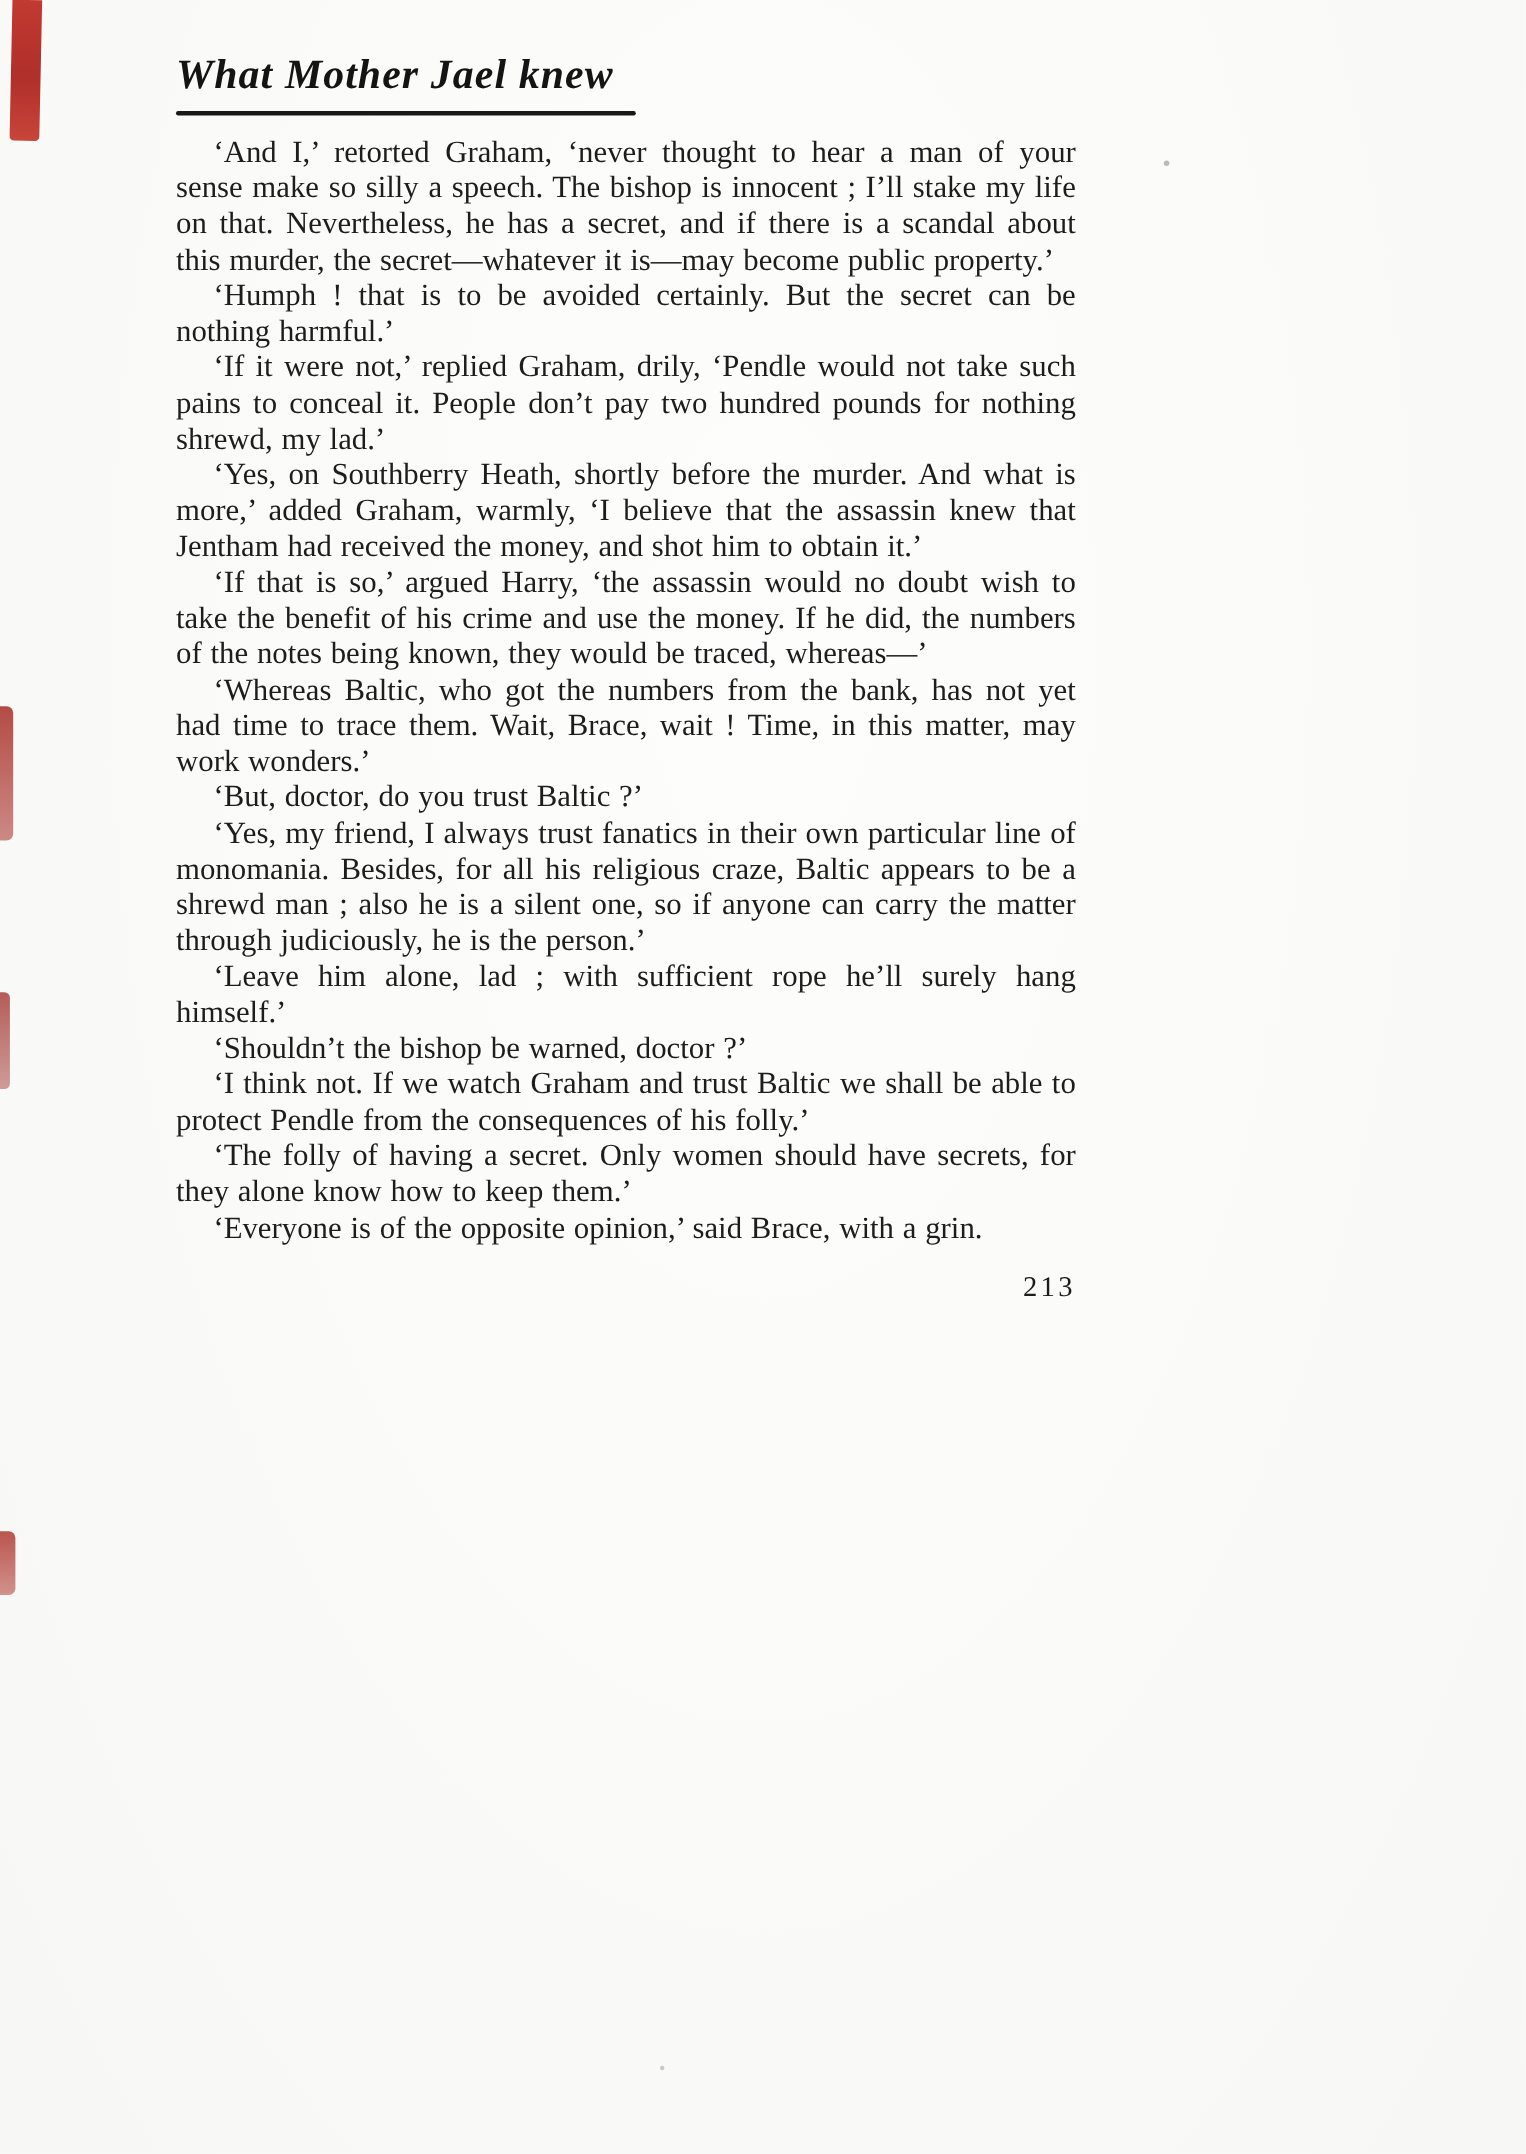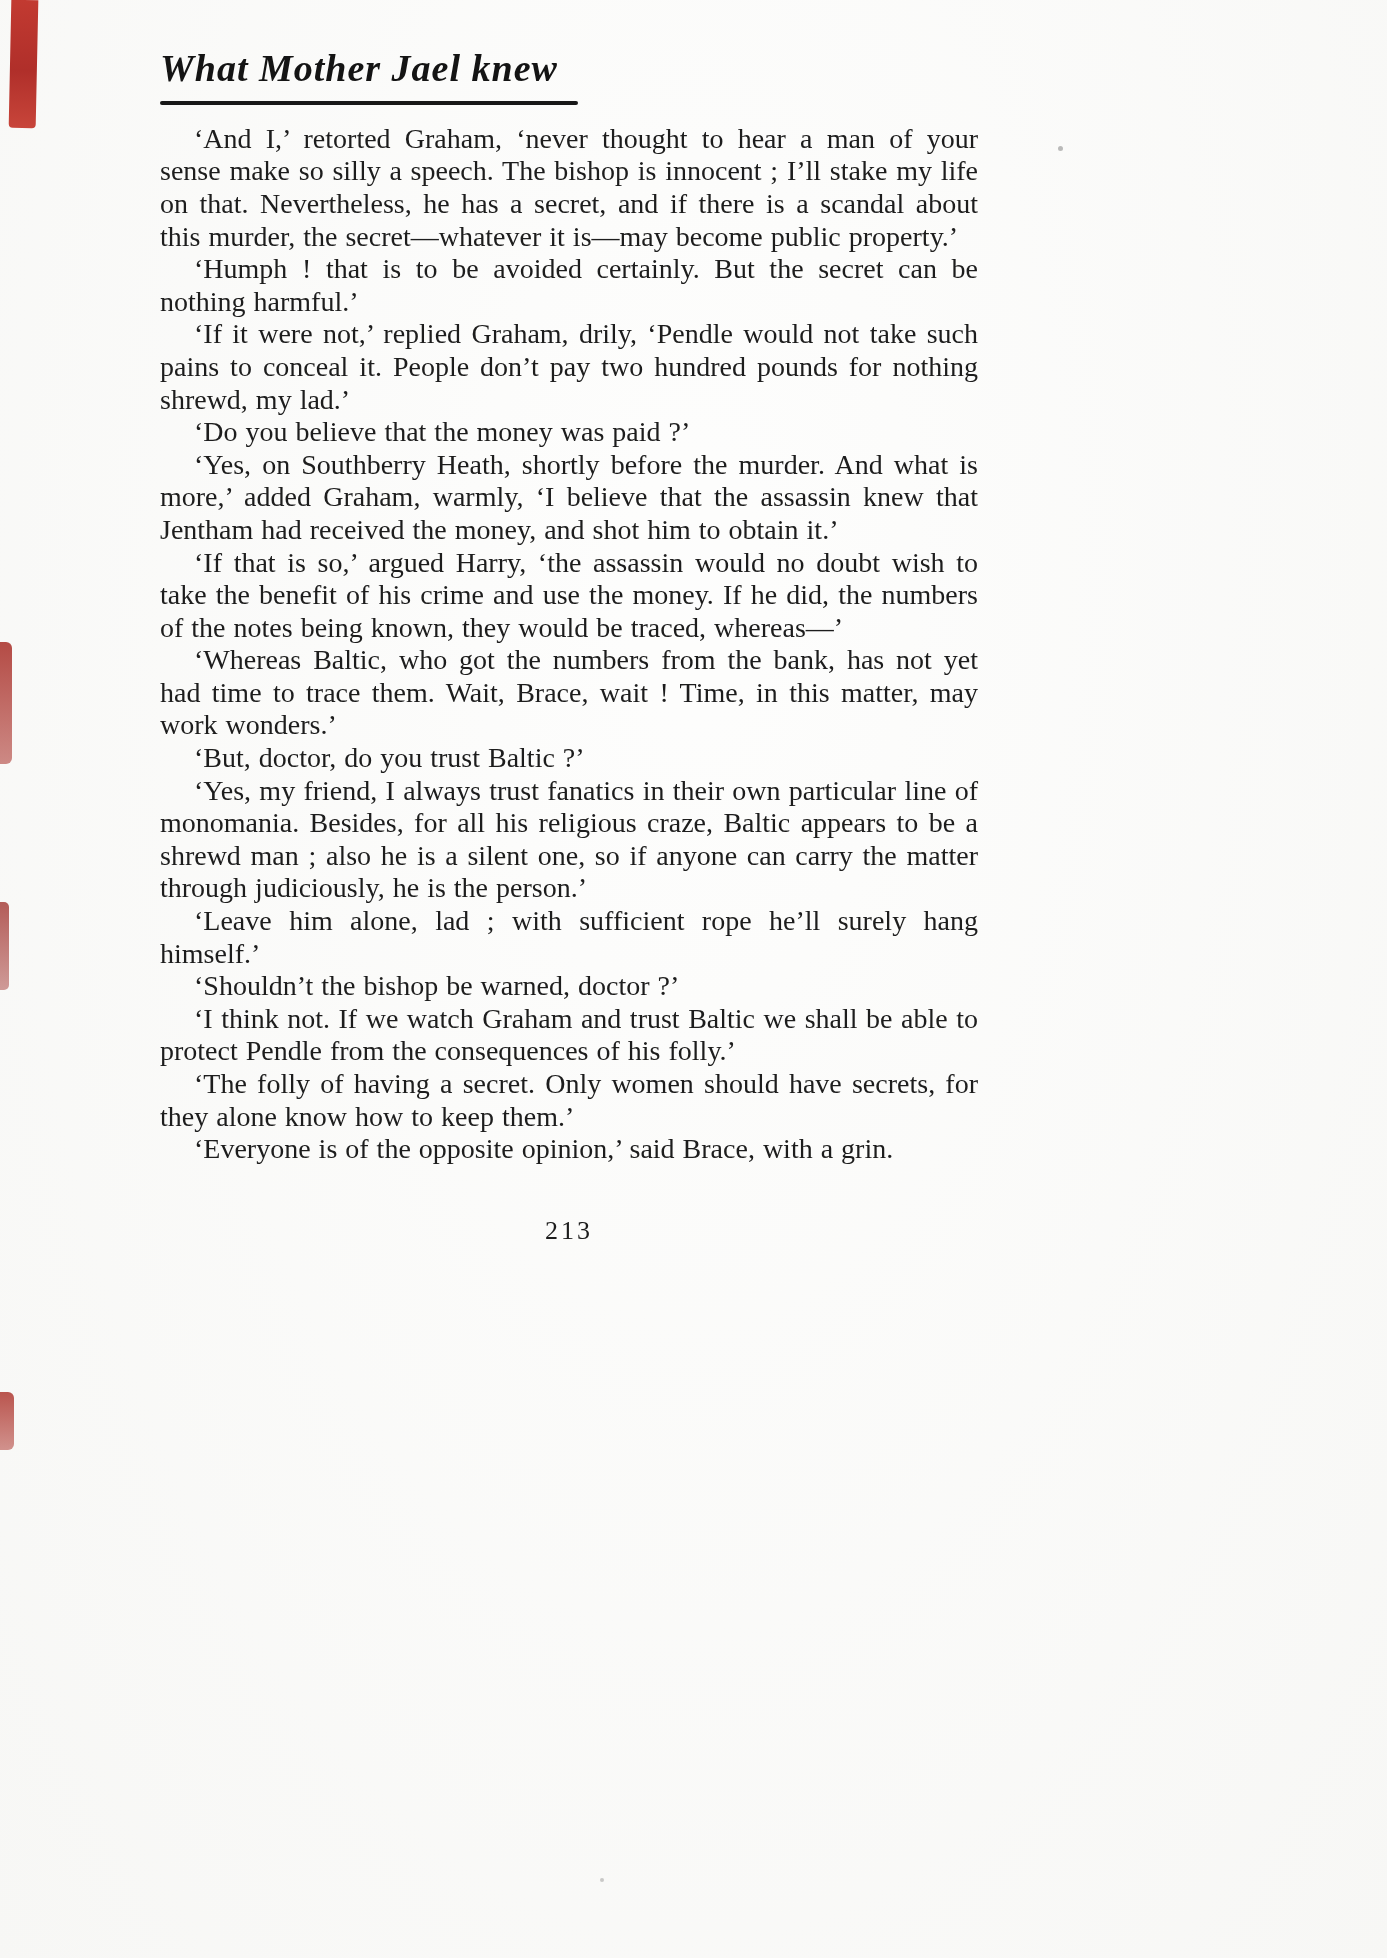--- a/index.html
+++ b/index.html
@@ -85,22 +85,22 @@
     line-height: 32.6px;
     text-align: justify;
     word-spacing: 1px;
     color: #1d1d1d;
   }
   main p {
     margin: 0;
     text-indent: 34px;
   }
   footer {
-    margin-top: 50px;
-    text-align: center;
+    margin-top: 22px;
+    text-align: right;
   }
   .page-number {
     display: inline-block;
     font-size: 26px;
     letter-spacing: 3px;
     color: #1d1d1d;
   }
 </style>
 </head>
 <body>
@@ -118,21 +118,20 @@
 
     <header>
       <h1>What Mother Jael knew</h1>
       <div class="title-rule"></div>
     </header>
 
     <main>
       <p>‘And I,’ retorted Graham, ‘never thought to hear a man of your sense make so silly a speech. The bishop is innocent ; I’ll stake my life on that. Nevertheless, he has a secret, and if there is a scandal about this murder, the secret—whatever it is—may become public property.’</p>
       <p>‘Humph ! that is to be avoided certainly. But the secret can be nothing harmful.’</p>
       <p>‘If it were not,’ replied Graham, drily, ‘Pendle would not take such pains to conceal it. People don’t pay two hundred pounds for nothing shrewd, my lad.’</p>
-      <p>‘Do you believe that the money was paid ?’</p>
       <p>‘Yes, on Southberry Heath, shortly before the murder. And what is more,’ added Graham, warmly, ‘I believe that the assassin knew that Jentham had received the money, and shot him to obtain it.’</p>
       <p>‘If that is so,’ argued Harry, ‘the assassin would no doubt wish to take the benefit of his crime and use the money. If he did, the numbers of the notes being known, they would be traced, whereas—’</p>
       <p>‘Whereas Baltic, who got the numbers from the bank, has not yet had time to trace them. Wait, Brace, wait ! Time, in this matter, may work wonders.’</p>
       <p>‘But, doctor, do you trust Baltic ?’</p>
       <p>‘Yes, my friend, I always trust fanatics in their own particular line of monomania. Besides, for all his religious craze, Baltic appears to be a shrewd man ; also he is a silent one, so if anyone can carry the matter through judiciously, he is the person.’</p>
       <p>‘Leave him alone, lad ; with sufficient rope he’ll surely hang himself.’</p>
       <p>‘Shouldn’t the bishop be warned, doctor ?’</p>
       <p>‘I think not. If we watch Graham and trust Baltic we shall be able to protect Pendle from the consequences of his folly.’</p>
       <p>‘The folly of having a secret. Only women should have secrets, for they alone know how to keep them.’</p>
       <p>‘Everyone is of the opposite opinion,’ said Brace, with a grin.</p>

